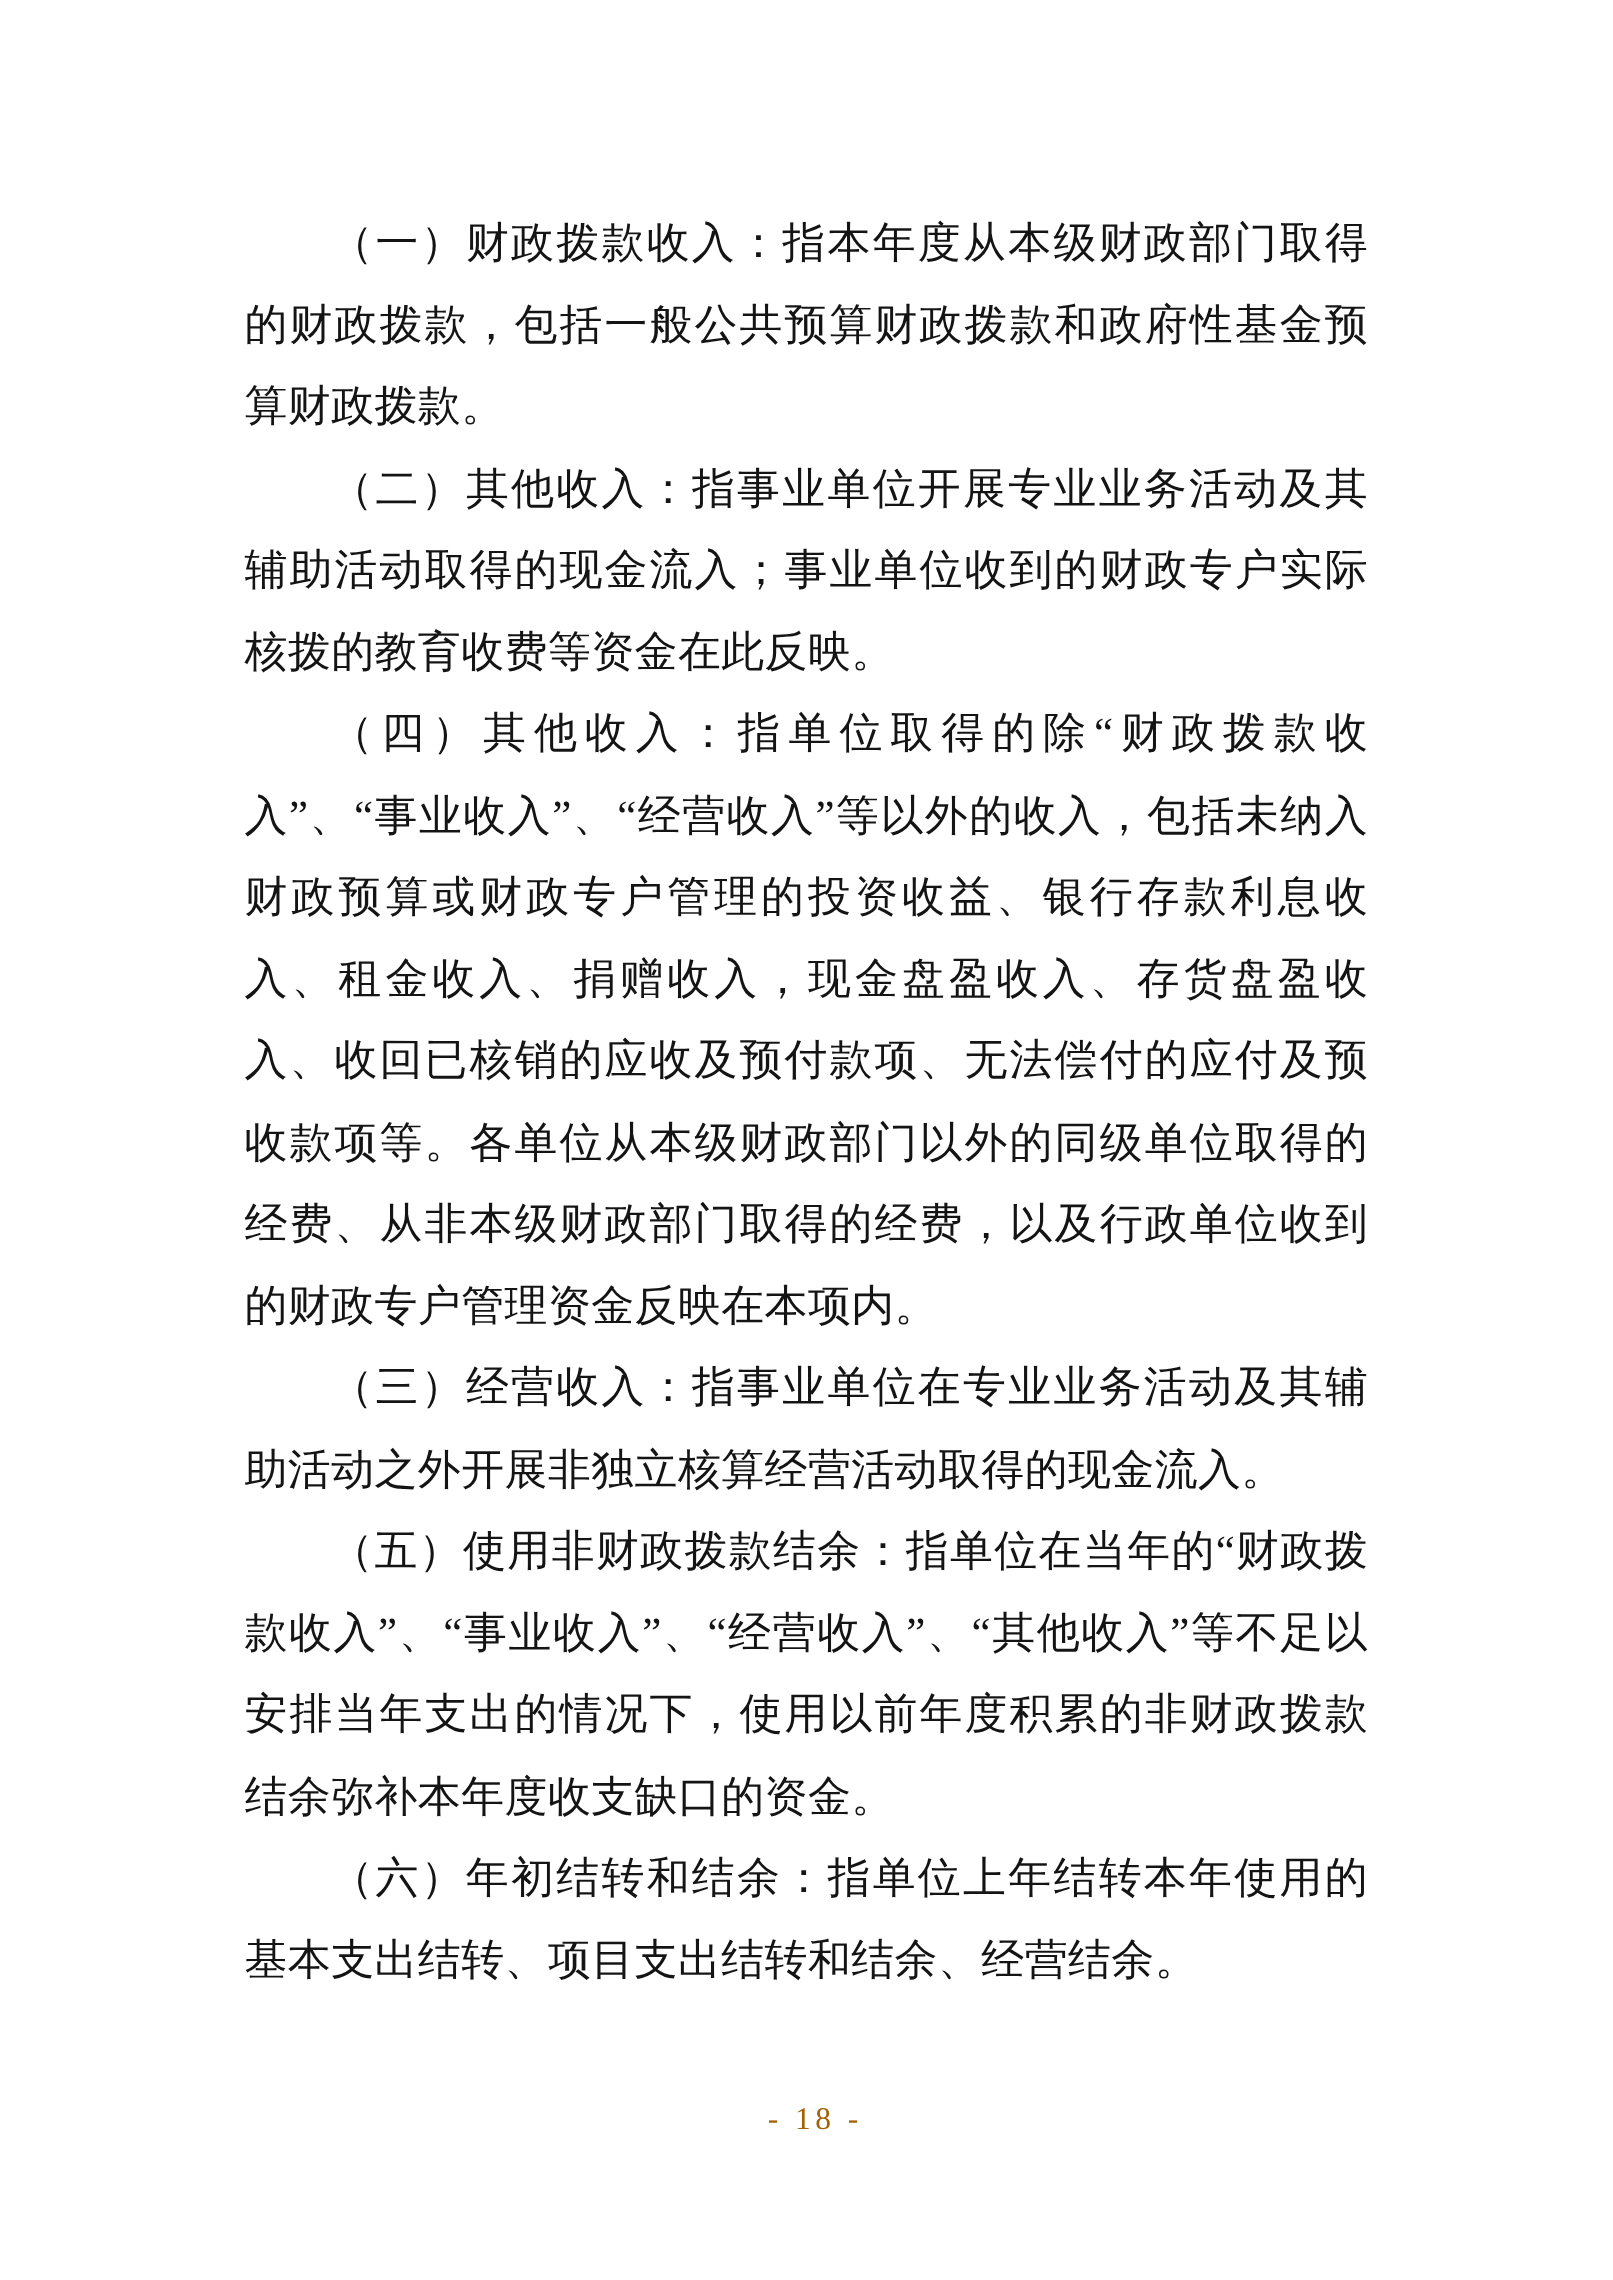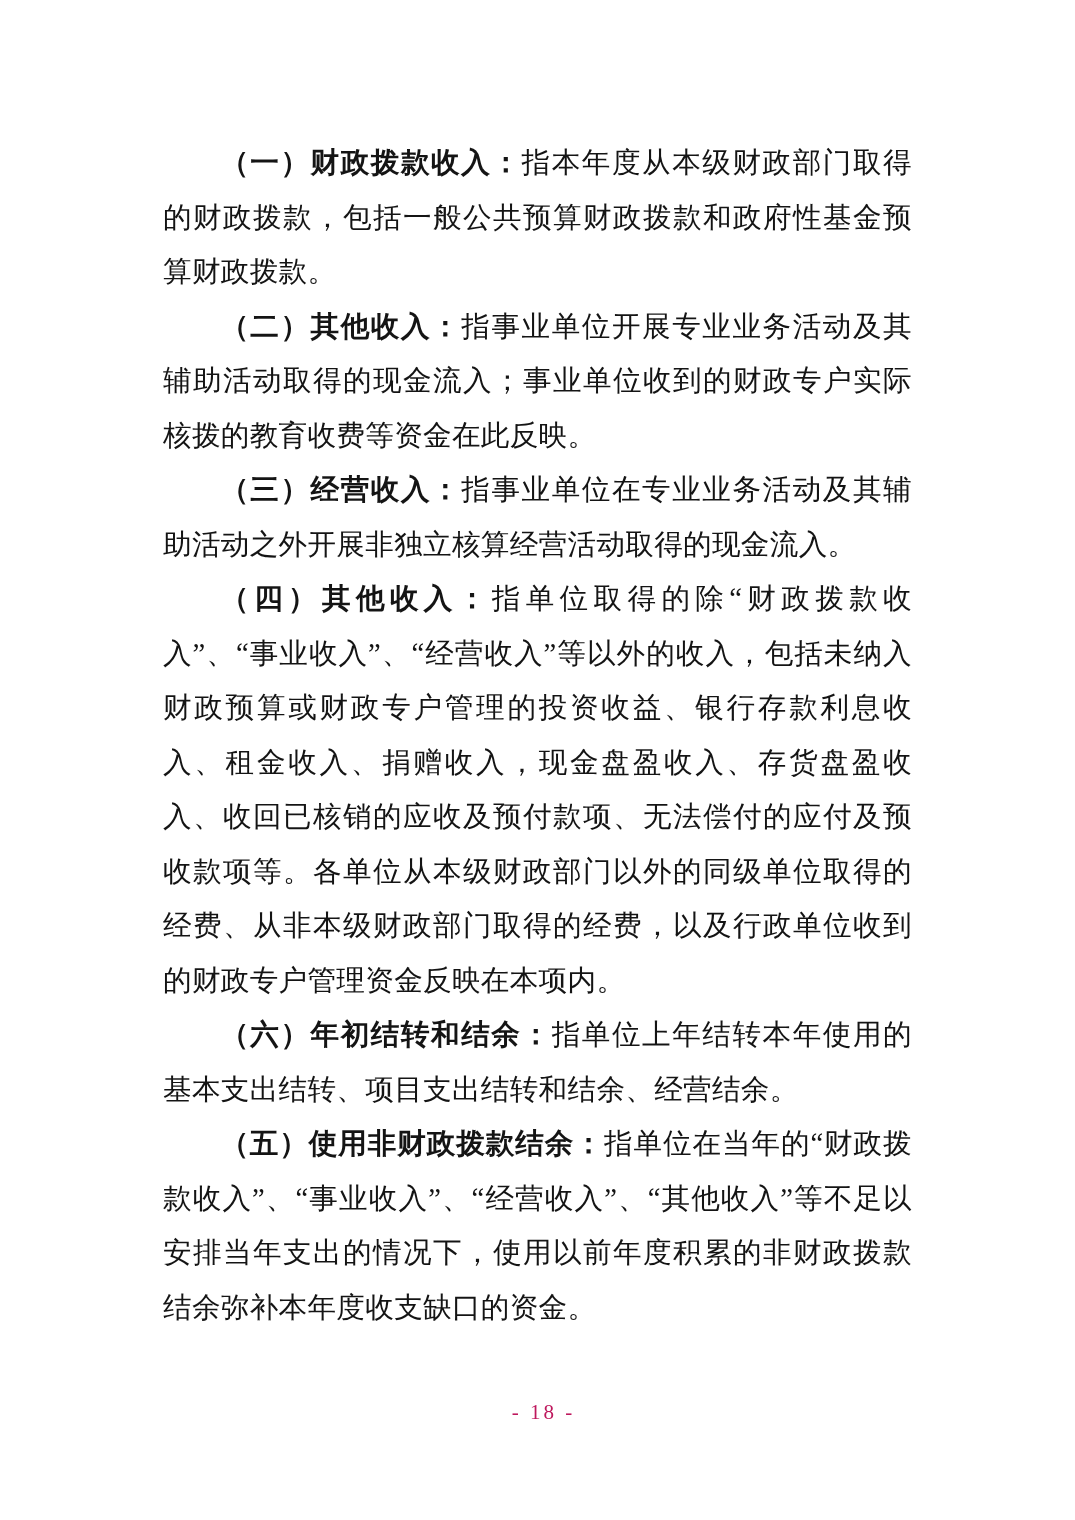--- a/index.html
+++ b/index.html
@@ -28,51 +28,51 @@
     letter-spacing: 0.3px;
   }
 
   .para {
     margin: 0;
     padding: 0;
     text-indent: 2em;
   }
 
   .para .head {
-    font-weight: 700;
+    font-weight: 400;
   }
 
   .page-number {
     position: absolute;
     left: 0;
     right: 0;
     top: 1400px;
     text-align: center;
     font-size: 21px;
     letter-spacing: 3px;
-    color: #be185d;
+    color: #a16207;
     margin-left: 12px;
   }
 </style>
 </head>
 <body>
 
 <div class="page">
 
   <div class="content">
 
     <p class="para"><span class="head">（一）财政拨款收入：</span><span>指本年度从本级财政部门取得的财政拨款，包括一般公共预算财政拨款和政府性基金预算财政拨款。</span></p>
 
     <p class="para"><span class="head">（二）其他收入：</span><span>指事业单位开展专业业务活动及其辅助活动取得的现金流入；事业单位收到的财政专户实际核拨的教育收费等资金在此反映。</span></p>
 
+    <p class="para"><span class="head">（四）其他收入：</span><span>指单位取得的除“财政拨款收入”、“事业收入”、“经营收入”等以外的收入，包括未纳入财政预算或财政专户管理的投资收益、银行存款利息收入、租金收入、捐赠收入，现金盘盈收入、存货盘盈收入、收回已核销的应收及预付款项、无法偿付的应付及预收款项等。各单位从本级财政部门以外的同级单位取得的经费、从非本级财政部门取得的经费，以及行政单位收到的财政专户管理资金反映在本项内。</span></p>
+
     <p class="para"><span class="head">（三）经营收入：</span><span>指事业单位在专业业务活动及其辅助活动之外开展非独立核算经营活动取得的现金流入。</span></p>
 
-    <p class="para"><span class="head">（四）其他收入：</span><span>指单位取得的除“财政拨款收入”、“事业收入”、“经营收入”等以外的收入，包括未纳入财政预算或财政专户管理的投资收益、银行存款利息收入、租金收入、捐赠收入，现金盘盈收入、存货盘盈收入、收回已核销的应收及预付款项、无法偿付的应付及预收款项等。各单位从本级财政部门以外的同级单位取得的经费、从非本级财政部门取得的经费，以及行政单位收到的财政专户管理资金反映在本项内。</span></p>
+    <p class="para"><span class="head">（五）使用非财政拨款结余：</span><span>指单位在当年的“财政拨款收入”、“事业收入”、“经营收入”、“其他收入”等不足以安排当年支出的情况下，使用以前年度积累的非财政拨款结余弥补本年度收支缺口的资金。</span></p>
 
     <p class="para"><span class="head">（六）年初结转和结余：</span><span>指单位上年结转本年使用的基本支出结转、项目支出结转和结余、经营结余。</span></p>
-
-    <p class="para"><span class="head">（五）使用非财政拨款结余：</span><span>指单位在当年的“财政拨款收入”、“事业收入”、“经营收入”、“其他收入”等不足以安排当年支出的情况下，使用以前年度积累的非财政拨款结余弥补本年度收支缺口的资金。</span></p>
 
   </div>
 
   <div class="page-number">- 18 -</div>
 
 </div>
 
 </body></html>

